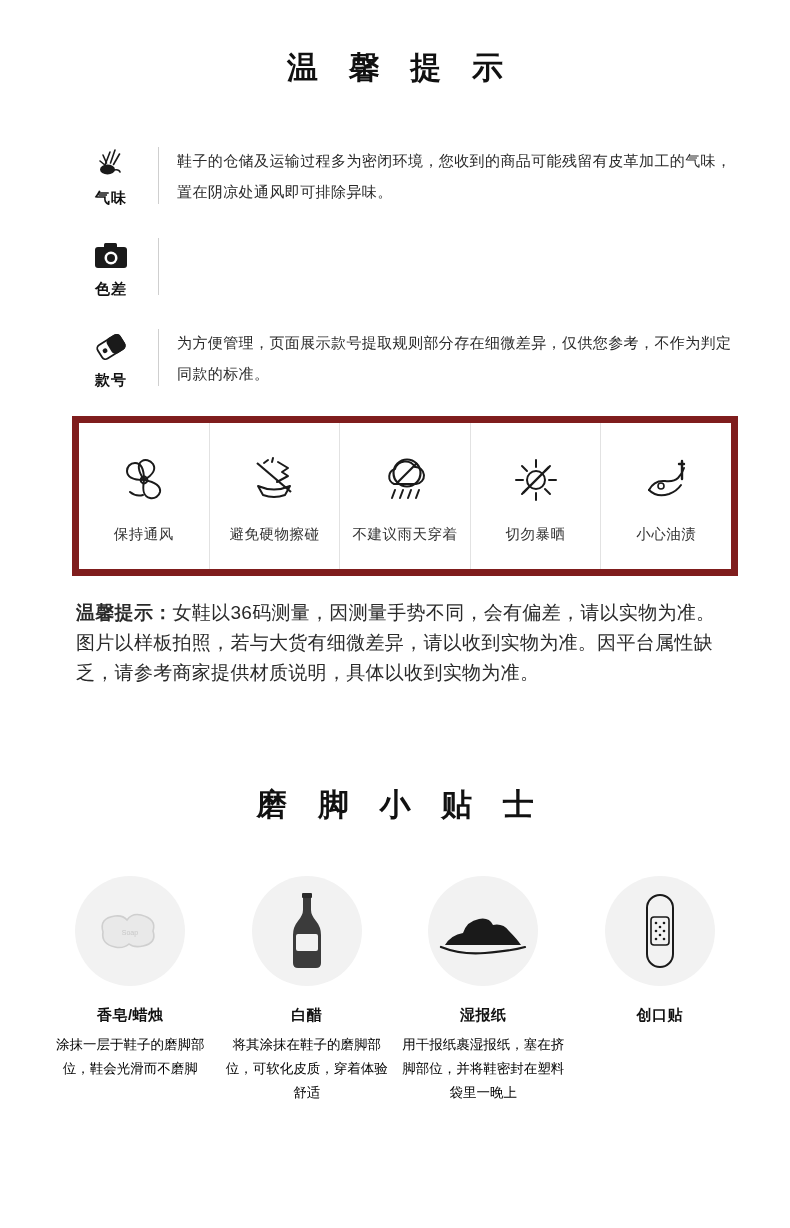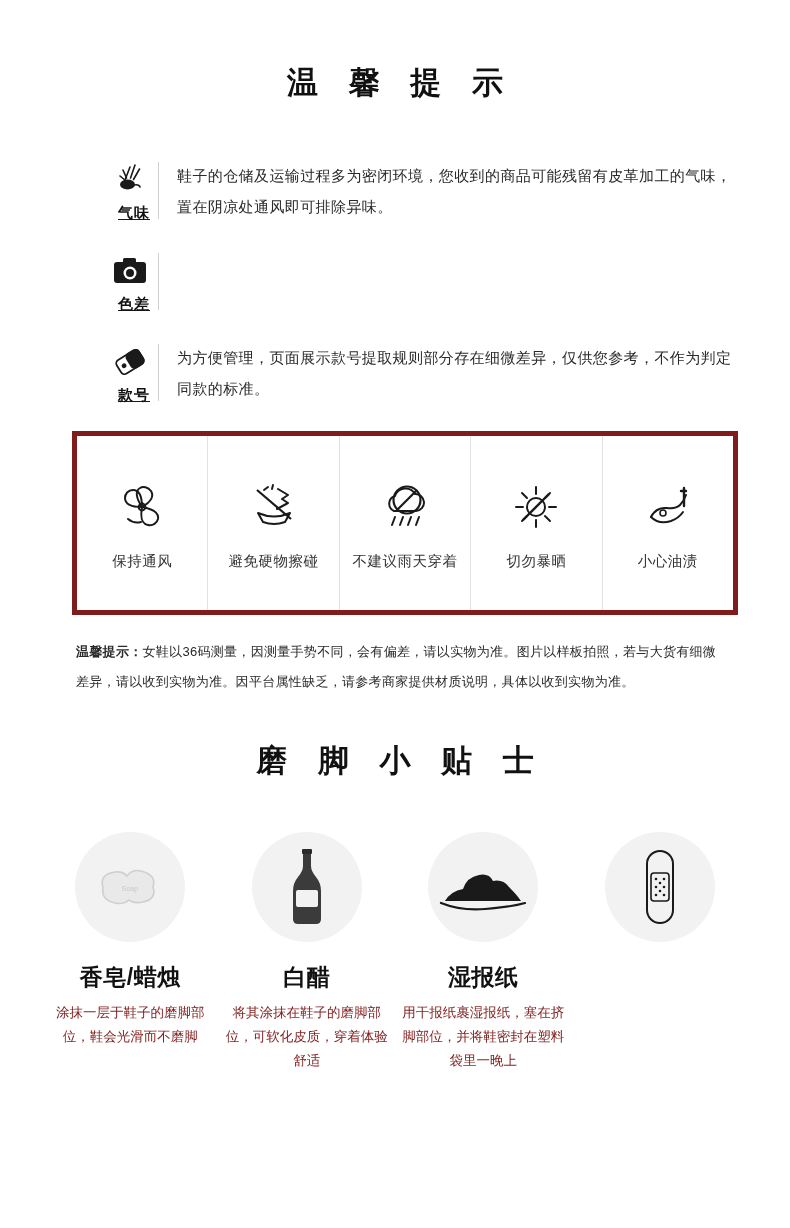--- a/index.html
+++ b/index.html
@@ -19,41 +19,40 @@
 
   
   .section-title {
     text-align: center;
     font-size: 31px;
     font-weight: bold;
     letter-spacing: 11px;
     text-indent: 11px;
     color: #111;
   }
-  #title-tips { margin-top: 62px; }
+  #title-tips { margin-top: 47px; }
   #title-blister { margin-top: 0; }
 
   
   .notice-list {
     margin: 54px 0 0 0;
     padding: 0 52px 0 72px;
   }
   .notice-row {
     display: flex;
     align-items: flex-start;
     margin-bottom: 26px;
   }
   .notice-icon-col {
     width: 78px;
     flex: 0 0 78px;
     display: flex;
     flex-direction: column;
-    align-items: flex-end;
+    align-items: center;
     padding-top: 2px;
-    text-decoration: underline;
   }
   .notice-icon-col .glyph {
     height: 40px;
     display: flex;
     align-items: center;
     justify-content: center;
   }
   .notice-icon-col .cap {
     font-size: 15px;
     font-weight: bold;
@@ -72,23 +71,23 @@
     font-size: 15px;
     line-height: 31px;
     color: #2a2a2a;
     letter-spacing: 0.4px;
     padding-top: 2px;
   }
 
   
   .care-grid {
     margin: 22px 52px 0 72px;
-    border: 5px solid #7f1d1d;
-    display: flex;
-    height: 184px;
+    border: 7px solid #7f1d1d;
+    display: flex;
+    height: 160px;
   }
   .care-cell {
     flex: 1;
     border-right: 1px solid #e2e2e2;
     display: flex;
     flex-direction: column;
     align-items: center;
     justify-content: center;
   }
   .care-cell:last-child { border-right: none; }
@@ -101,21 +100,21 @@
   .care-cell .cap {
     font-size: 14.5px;
     color: #333;
     margin-top: 14px;
     letter-spacing: 0.5px;
   }
 
   
   .footnote {
     margin: 22px 72px 0 76px;
-    font-size: 13px;
+    font-size: 19px;
     line-height: 30px;
     color: #2a2a2a;
     letter-spacing: 0.3px;
   }
   .footnote b { font-weight: bold; }
 
   
   .blister-wrap {
     margin-top: 50px;
     padding: 0 42px;
@@ -129,30 +128,30 @@
     width: 110px;
     height: 110px;
     border-radius: 50%;
     background: #f2f2f2;
     margin: 0 auto;
     display: flex;
     align-items: center;
     justify-content: center;
   }
   .blister-col .cap {
-    font-size: 23px;
+    font-size: 15px;
     font-weight: bold;
     margin-top: 20px;
     color: #111;
     letter-spacing: 0.5px;
   }
   .blister-col .desc {
     font-size: 13.5px;
     line-height: 24px;
-    color: #7f1d1d;
+    color: #000000;
     margin-top: 8px;
     padding: 0 4px;
   }
   svg { display: block; }
 </style>
 </head>
 <body>
 
 <div class="section-title" id="title-tips">温 馨 提 示</div>
 
@@ -293,21 +292,21 @@
     </div>
     <div class="cap">小心油渍</div>
   </div>
 
 </div>
 
 <div class="footnote">
   <b>温馨提示：</b><span>女鞋以36码测量，因测量手势不同，会有偏差，请以实物为准。图片以样板拍照，若与大货有细微差异，请以收到实物为准。因平台属性缺乏，请参考商家提供材质说明，具体以收到实物为准。</span>
 </div>
 
-<div class="section-title" id="title-blister" style="margin-top:43px;">磨 脚 小 贴 士</div>
+<div class="section-title" id="title-blister" style="margin-top:96px;">磨 脚 小 贴 士</div>
 
 <div class="blister-wrap">
 
   <div class="blister-col">
     <div class="circle">
       <div>
         <svg width="78" height="58" viewBox="0 0 78 58">
           <path d="M12 30 q-4 -14 12 -16 q8 -1 12 4 q5 -7 14 -5 q16 4 12 16 q4 12 -10 15 q-9 2 -14 -2 q-6 5 -14 3 q-14 -3 -12 -15z" fill="#e9e9e9" stroke="#cfcfcf" stroke-width="1.6"></path>
           <text x="39" y="33" font-family="'Liberation Sans', sans-serif" font-size="7" fill="#c8c8c8" text-anchor="middle">Soap</text>
         </svg>
@@ -356,15 +355,16 @@
             <circle cx="16" cy="40" r="1.3"></circle>
               <circle cx="24" cy="40" r="1.3"></circle>
             <circle cx="16" cy="48" r="1.3"></circle>
               <circle cx="24" cy="48" r="1.3"></circle>
             <circle cx="20" cy="36" r="1.3"></circle>
               <circle cx="20" cy="44" r="1.3"></circle>
           </g>
         </svg>
       </div>
     </div>
+    <div class="cap">创口贴</div>
   </div>
 
 </div>
 
 </body></html>

